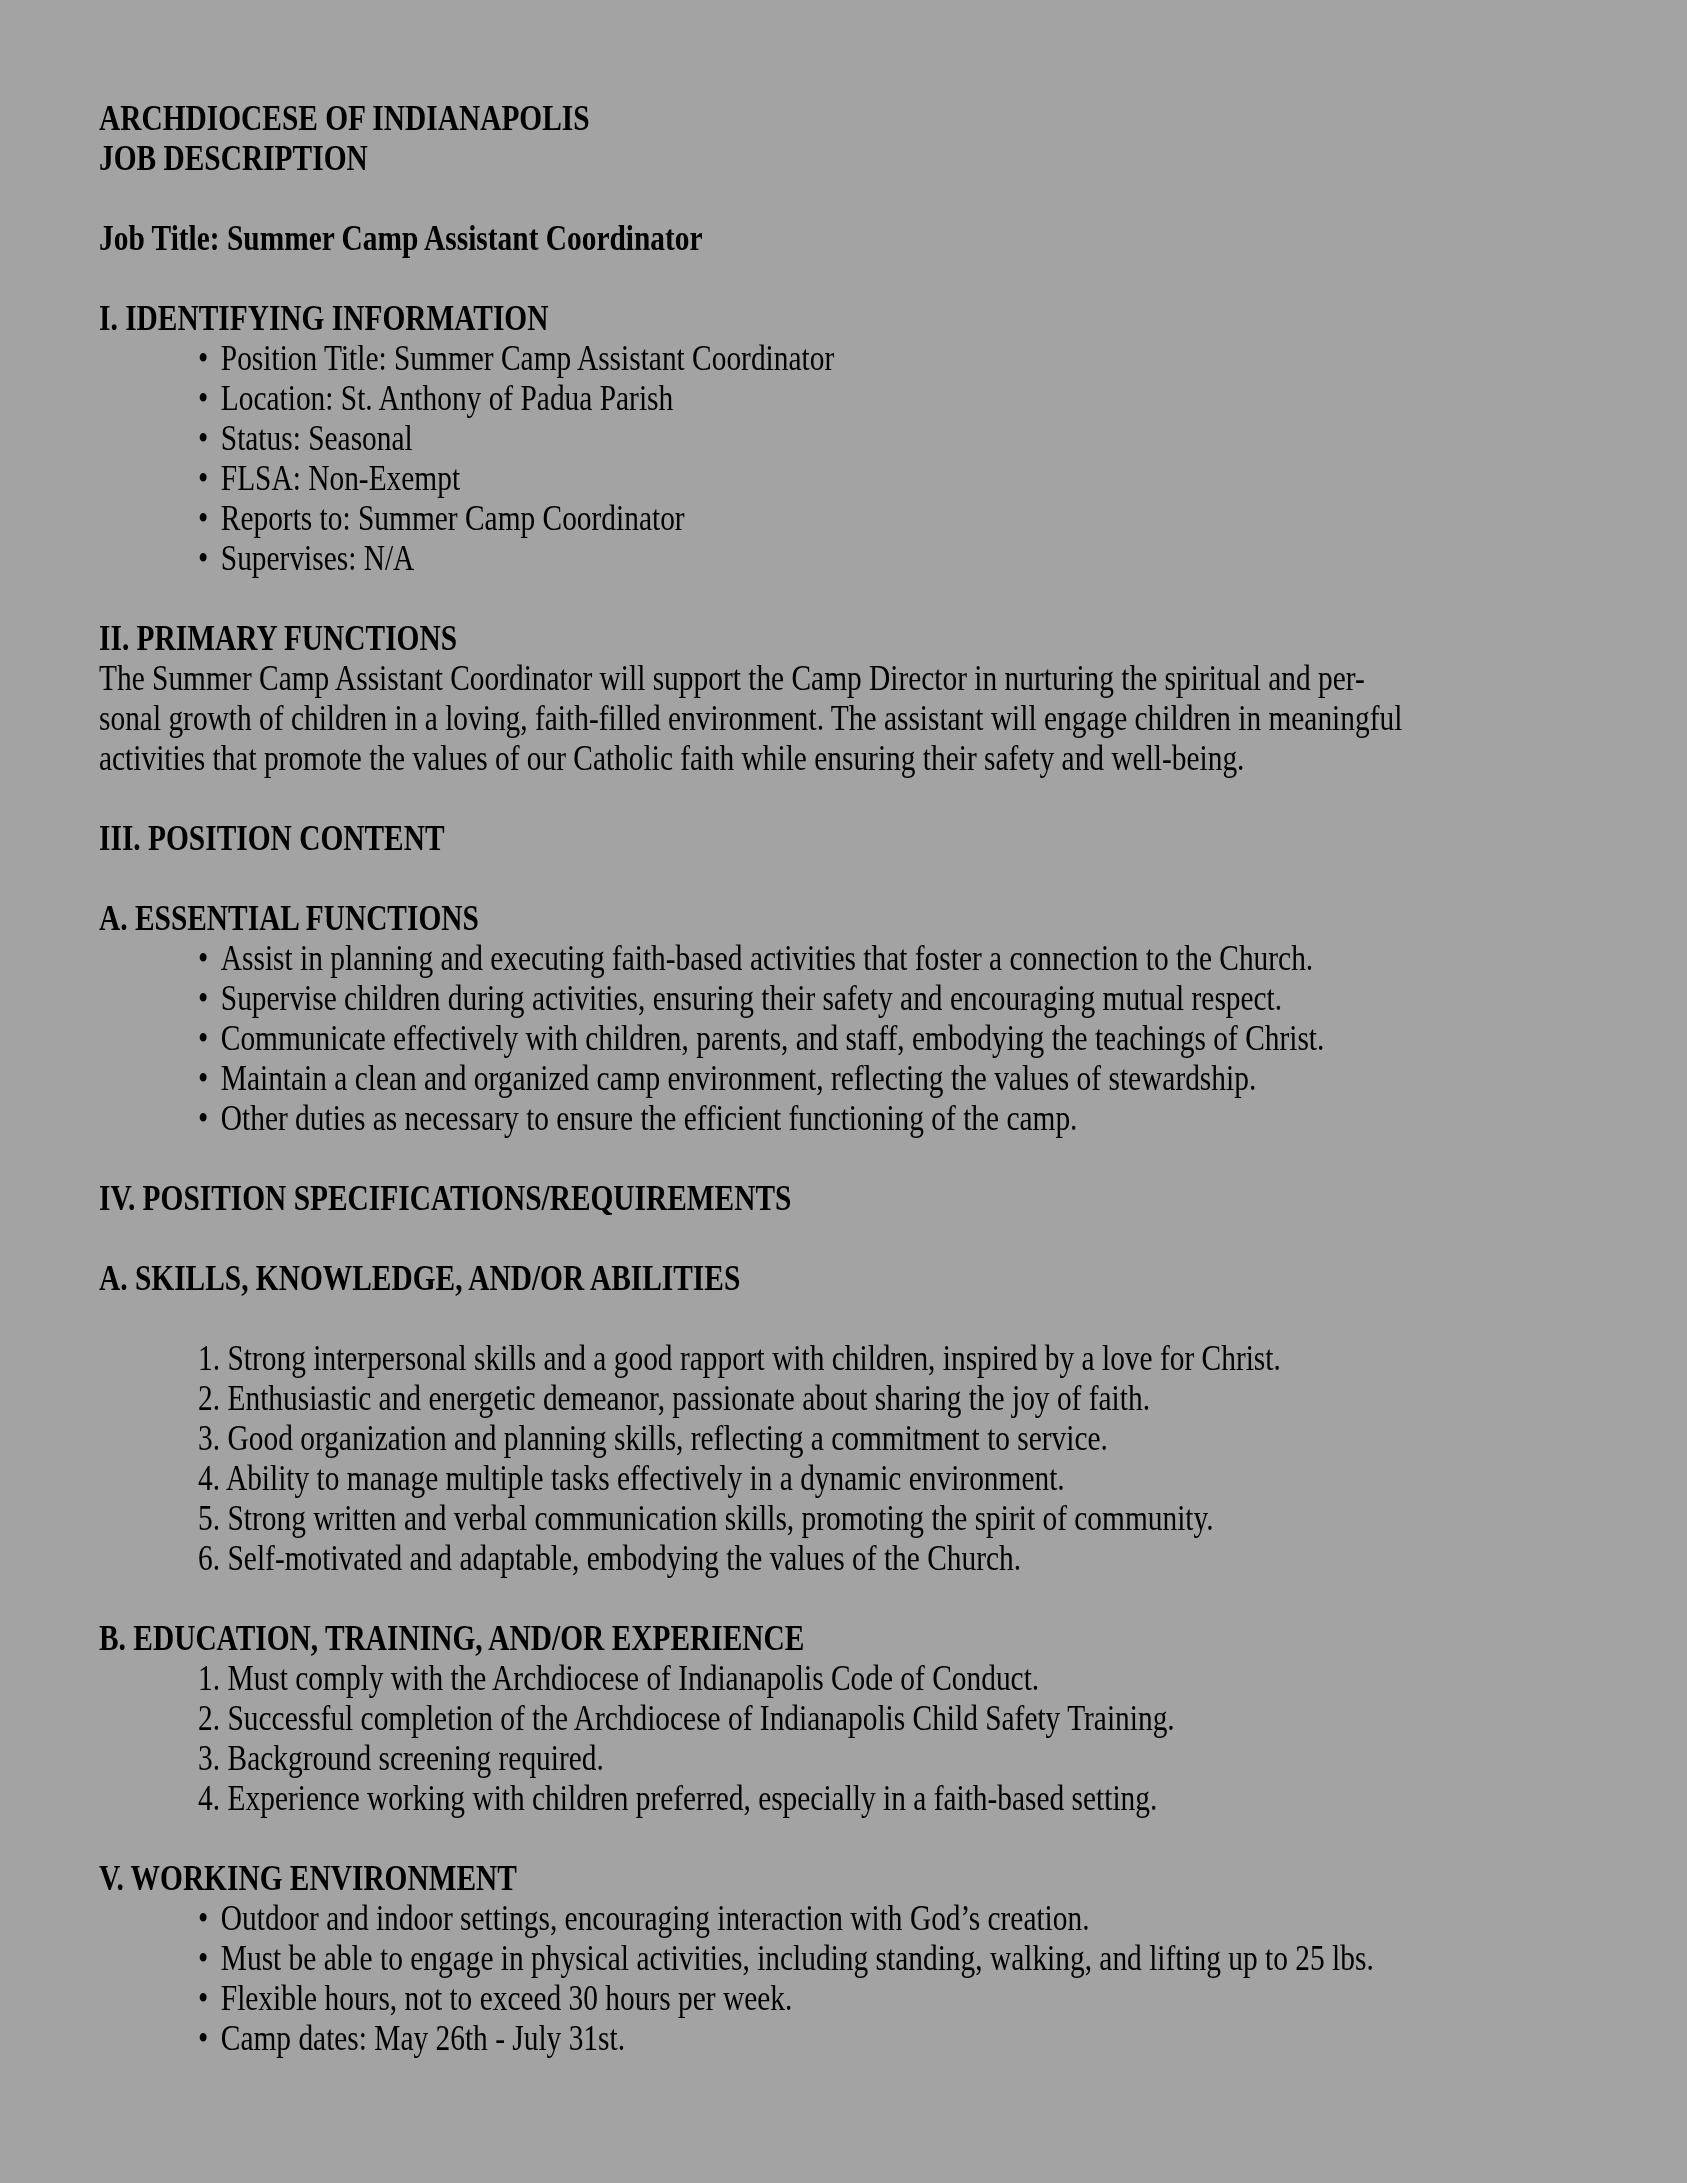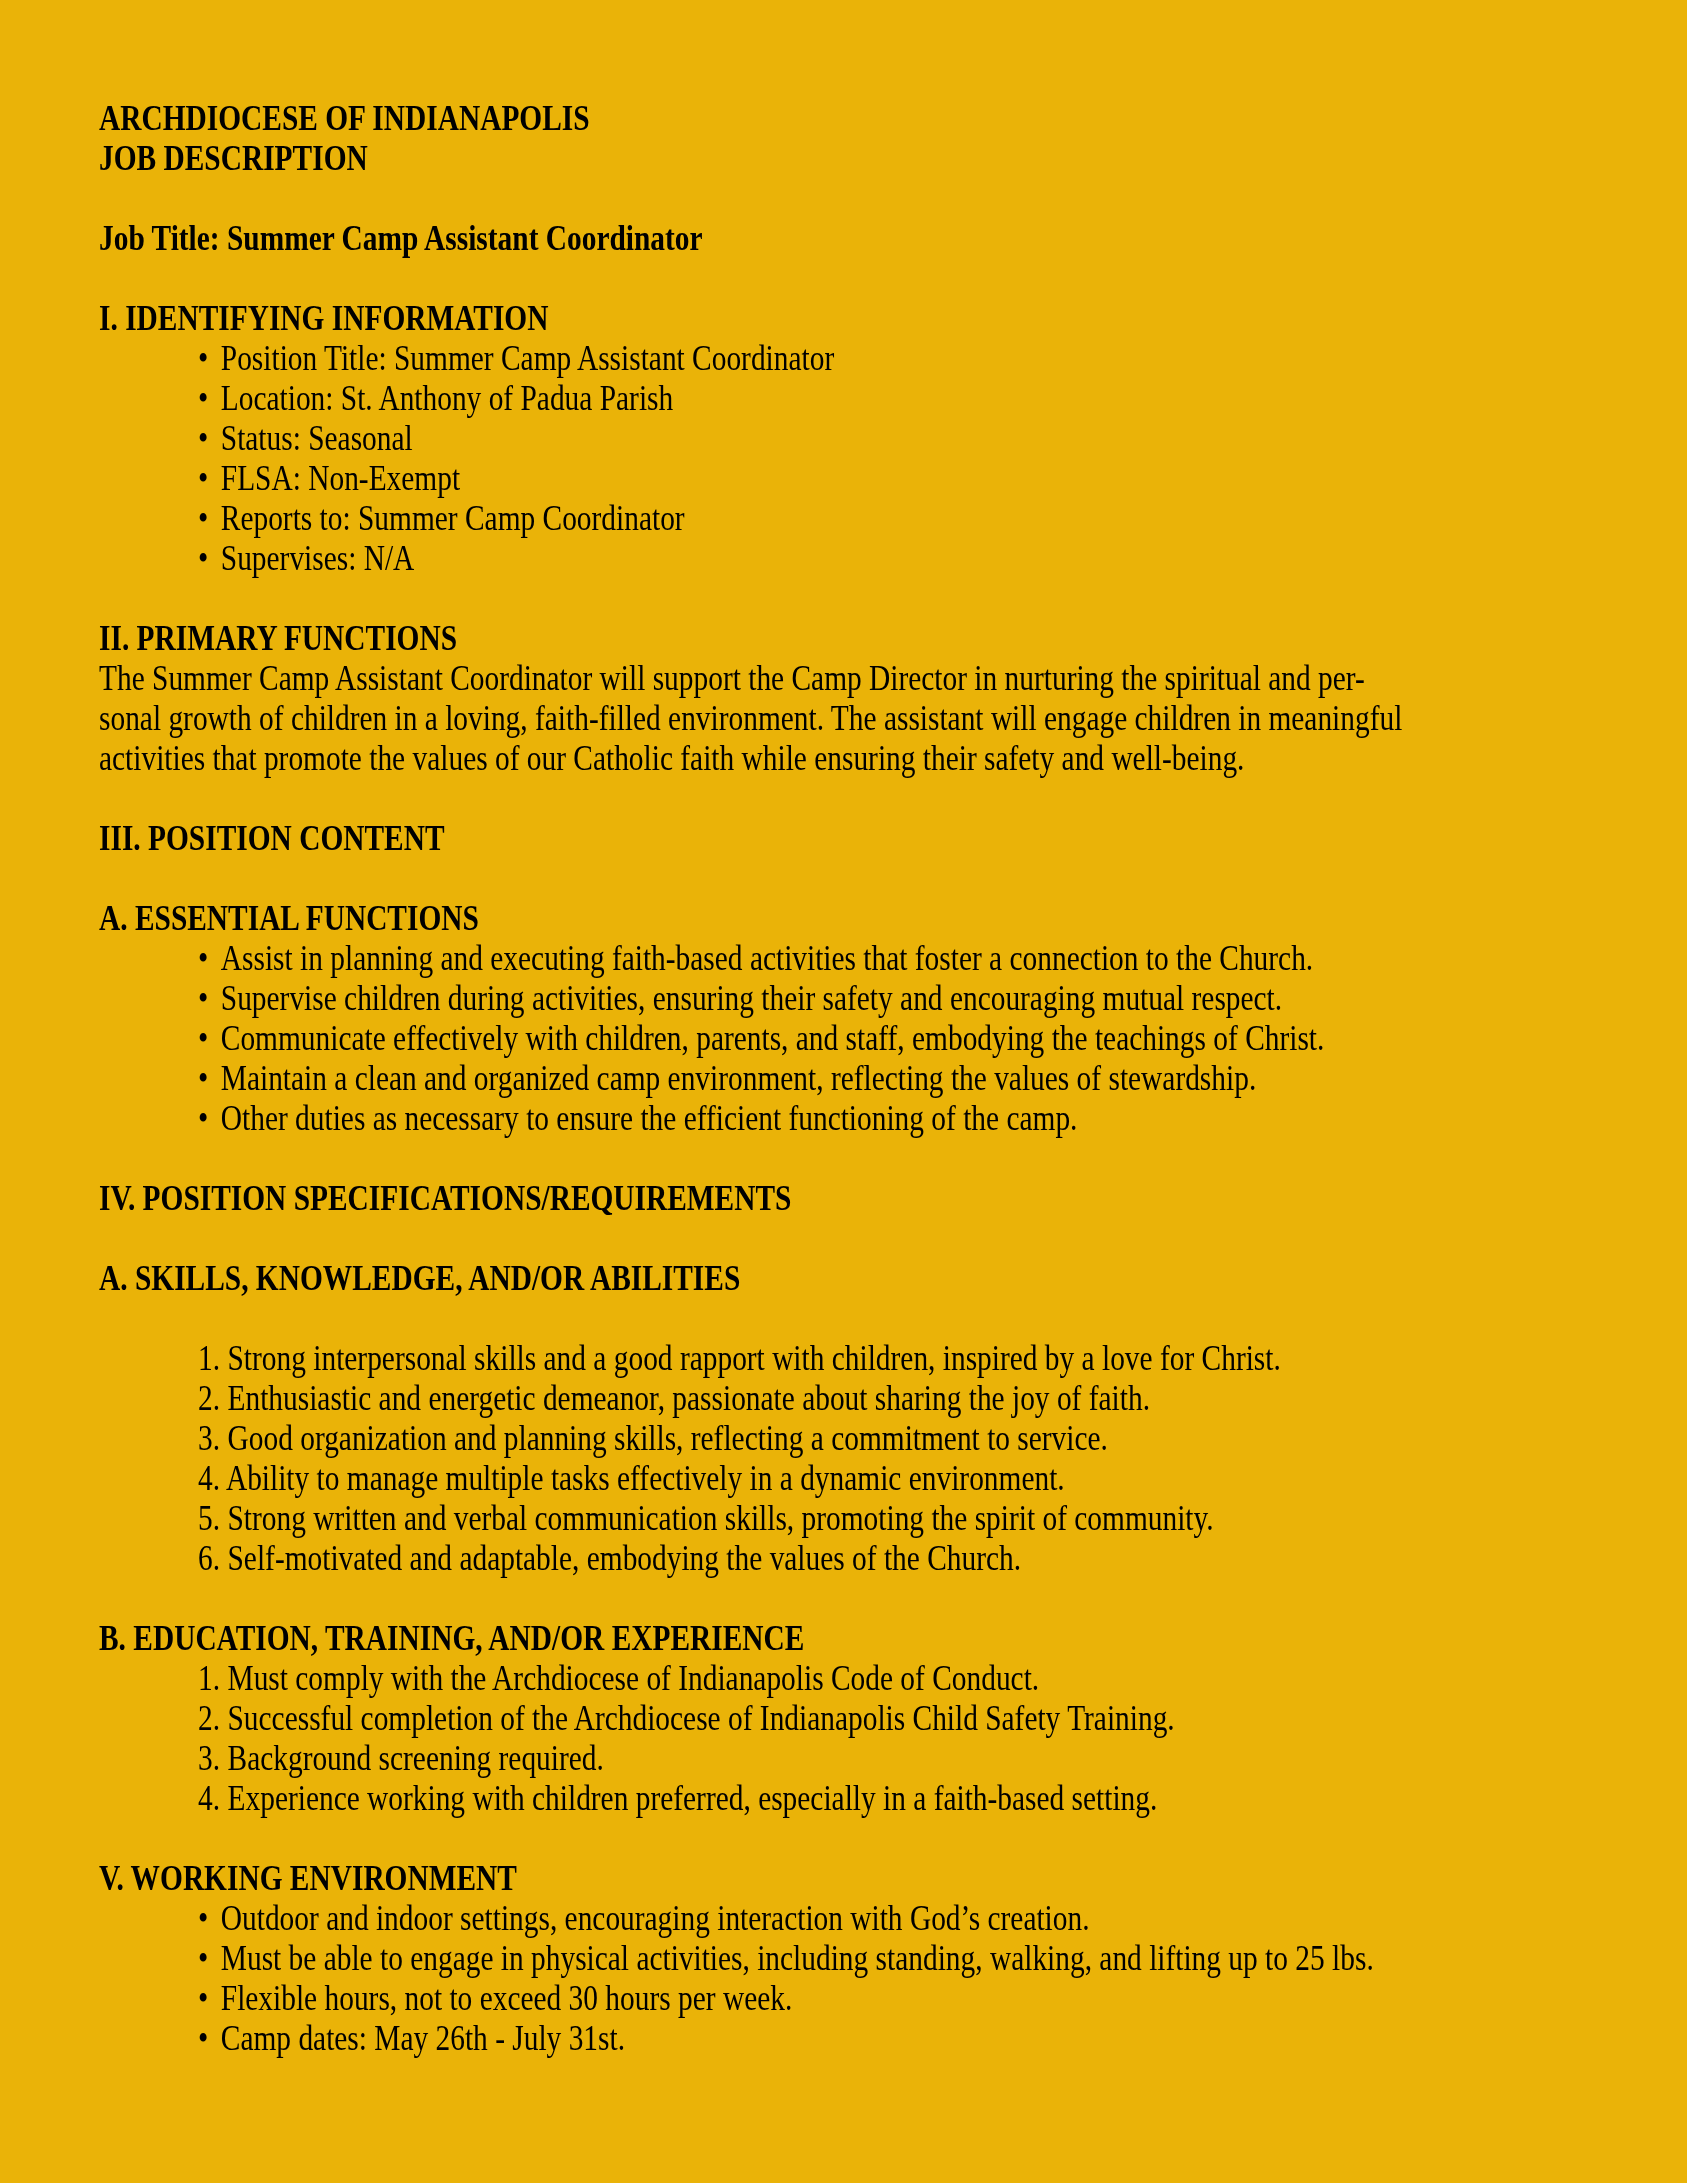--- a/index.html
+++ b/index.html
@@ -1,20 +1,20 @@
 <!DOCTYPE html>
 <html lang="en" style="font-size:10.6px"><head>
 <meta charset="utf-8">
 <style>
   html, body { margin: 0; padding: 0; background: #ffffff; }
   .page {
     position: relative;
     width: 1687px;
     height: 2183px;
-    background: #eab308;
+    background: #a3a3a3;
     overflow: hidden;
     color: #000000;
     font-family: "Liberation Serif", "DejaVu Serif", serif;
   }
   
   .content {
     position: absolute;
     left: 99px;
     top: 99px;
     width: 1879px;

